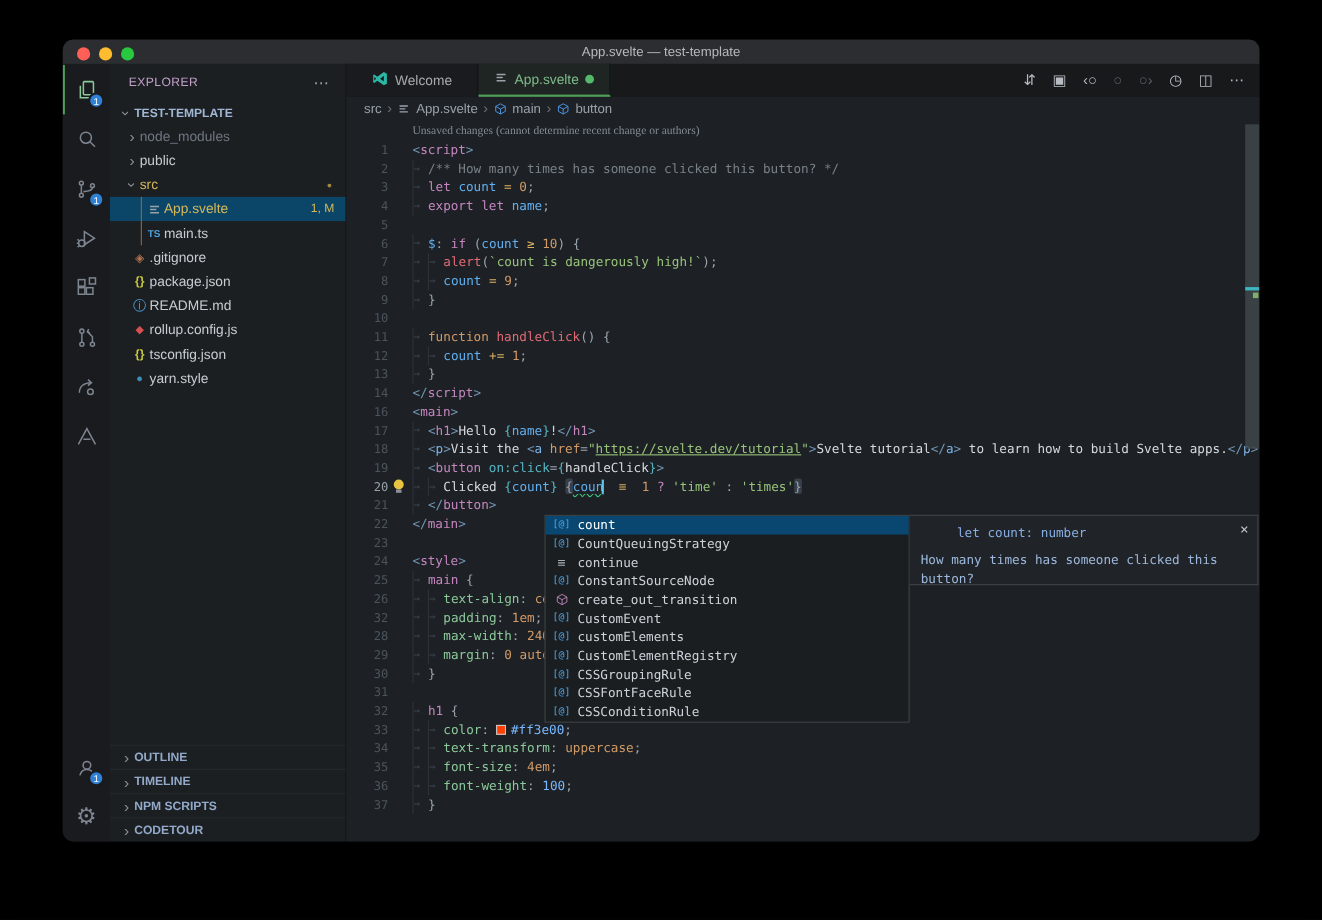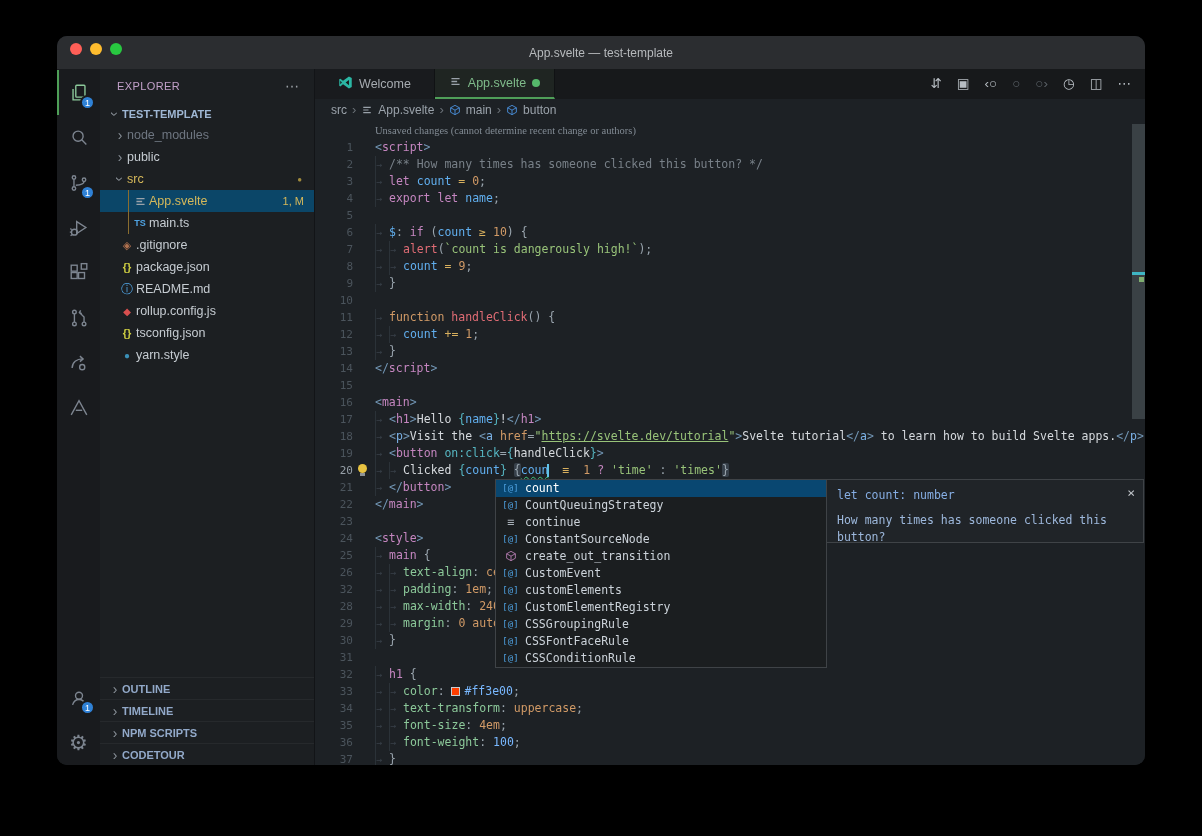--- a/index.html
+++ b/index.html
@@ -1,21 +1,21 @@
 <!DOCTYPE html>
 <html><head>
 <meta charset="utf-8">
 <style>
   * { margin:0; padding:0; box-sizing:border-box; }
   html,body { background:#000; }
   .screen { position:relative; width:1202px; height:836px; background:#000; overflow:hidden; font-family:"Liberation Sans", sans-serif; }
   .window { position:absolute; left:57px; top:36px; width:1088px; height:729px; background:#1d2125; border-radius:10px; overflow:hidden; box-shadow:0 22px 70px rgba(0,0,0,.65); display:flex; flex-direction:column; }
 
   
-  .titlebar { height:33px; background:#2b2d30; position:relative; display:flex; align-items:center; justify-content:center; flex:none; }
+  .titlebar { height:22px; background:#2b2d30; position:relative; display:flex; align-items:center; justify-content:center; flex:none; }
   .titlebar .wtitle { font-size:12px; color:#b7babd; }
   .tl { position:absolute; left:13px; top:7px; display:flex; gap:8px; }
   .tl span { width:12px; height:12px; border-radius:50%; display:inline-block; }
   .tl .c-close { background:#ff5f57; } .tl .c-min { background:#febc2e; } .tl .c-max { background:#28c840; }
 
   .body { flex:1; display:flex; min-height:0; }
 
   
   .activitybar { width:43px; background:#191b1e; display:flex; flex-direction:column; align-items:stretch; flex:none; padding-top:1px; }
   .ai { height:45px; position:relative; display:flex; align-items:center; justify-content:center; color:#7d8590; border-left:2px solid transparent; border-right:2px solid transparent; cursor:pointer; }
@@ -102,21 +102,21 @@
   .srow { height:17px; display:flex; align-items:center; gap:6px; padding:0 6px; font-family:"DejaVu Sans Mono", monospace; font-size:11.5px; color:#ccd3da; cursor:pointer; }
   .srow.selected { background:#094771; color:#fff; }
   .sicon { width:17px; flex:none; text-align:center; }
   .sicon.variable { color:#4fa3e3; font-family:"DejaVu Sans Mono",monospace; font-size:9px; }
   .sicon.keyword { color:#a8b0b8; font-size:12px; }
   .sicon.module { color:#c586c0; }
   .sicon svg { width:12px; height:12px; vertical-align:-2px; }
 
   
   .docs { position:absolute; left:512px; top:359px; width:317px; height:64px; background:#202428; border:1px solid #3f4347; border-left:none; padding:7px 10px; z-index:5; }
-  .sig { font-family:"DejaVu Sans Mono", monospace; font-size:11.5px; color:#86aee4; }
+  .sig { font-family:"DejaVu Sans Mono", monospace; font-size:11.5px; color:#86aee4;margin-left:33px; }
   .docsx { position:absolute; right:8px; top:4px; color:#c4c9ce; font-size:13px; cursor:pointer; }
   .desc { font-size:11.5px; color:#9db8dc; margin-top:8px; }
 
   
   .sbar { position:absolute; right:0; top:4px; width:13px; height:295px; background:rgba(64,70,75,.85); z-index:4; cursor:pointer; }
   .mark-teal { position:absolute; right:0; top:152px; width:13px; height:3px; background:#3fb6c4; z-index:5; }
   .mark-green { position:absolute; right:1px; top:157px; width:5px; height:5px; background:#7fae6f; z-index:5; }
 </style>
 </head>
 <body>
@@ -420,25 +420,20 @@
                 <span class="lnum">13</span>
                 <span class="glyph"></span>
                 <span class="ltext"><span class="ws">→</span><span class="t-pl">}</span></span>
               </div>
               <div class="cline">
                 <span class="lnum">14</span>
                 <span class="glyph"></span>
                 <span class="ltext"><span class="t-ab">&lt;/</span><span class="t-tag">script</span><span class="t-ab">&gt;</span></span>
               </div>
               <div class="cline">
-                <span class="lnum">15</span>
-                <span class="glyph"></span>
-                <span class="ltext"></span>
-              </div>
-              <div class="cline">
                 <span class="lnum">16</span>
                 <span class="glyph"></span>
                 <span class="ltext"><span class="t-ab">&lt;</span><span class="t-tag">main</span><span class="t-ab">&gt;</span></span>
               </div>
               <div class="cline">
                 <span class="lnum">17</span>
                 <span class="glyph"></span>
                 <span class="ltext"><span class="ws">→</span><span class="t-ab">&lt;</span><span class="t-tag">h1</span><span class="t-ab">&gt;</span><span class="t-tx">Hello </span><span class="t-br">{</span><span class="t-vr">name</span><span class="t-br">}</span><span class="t-tx">!</span><span class="t-ab">&lt;/</span><span class="t-tag">h1</span><span class="t-ab">&gt;</span></span>
               </div>
               <div class="cline">

